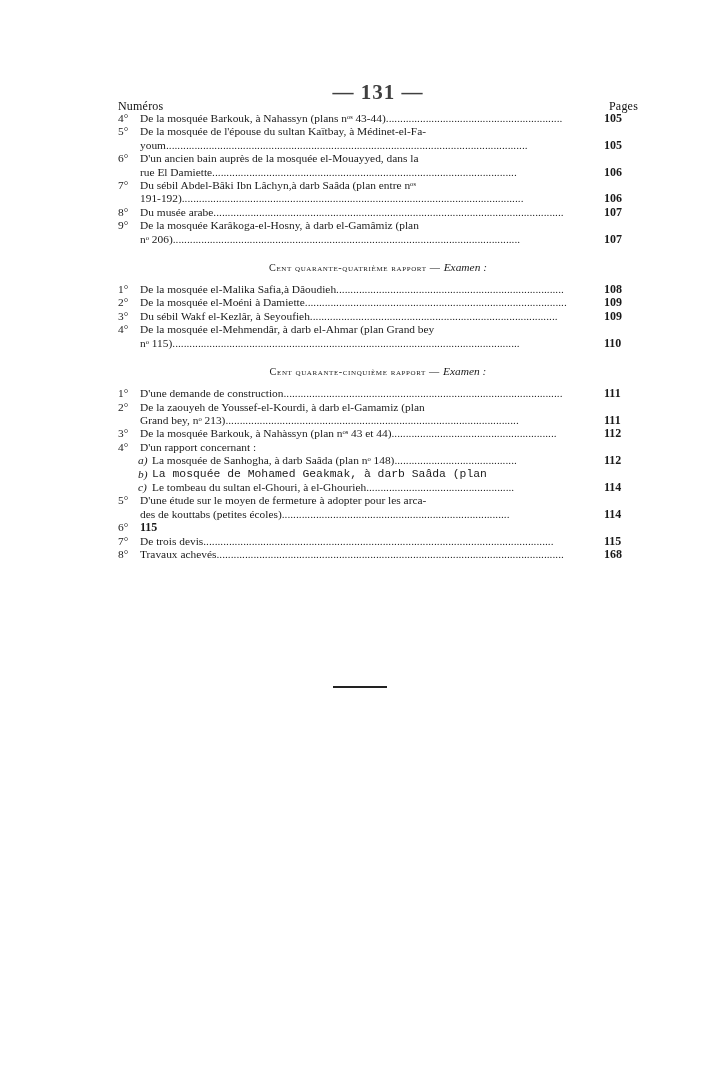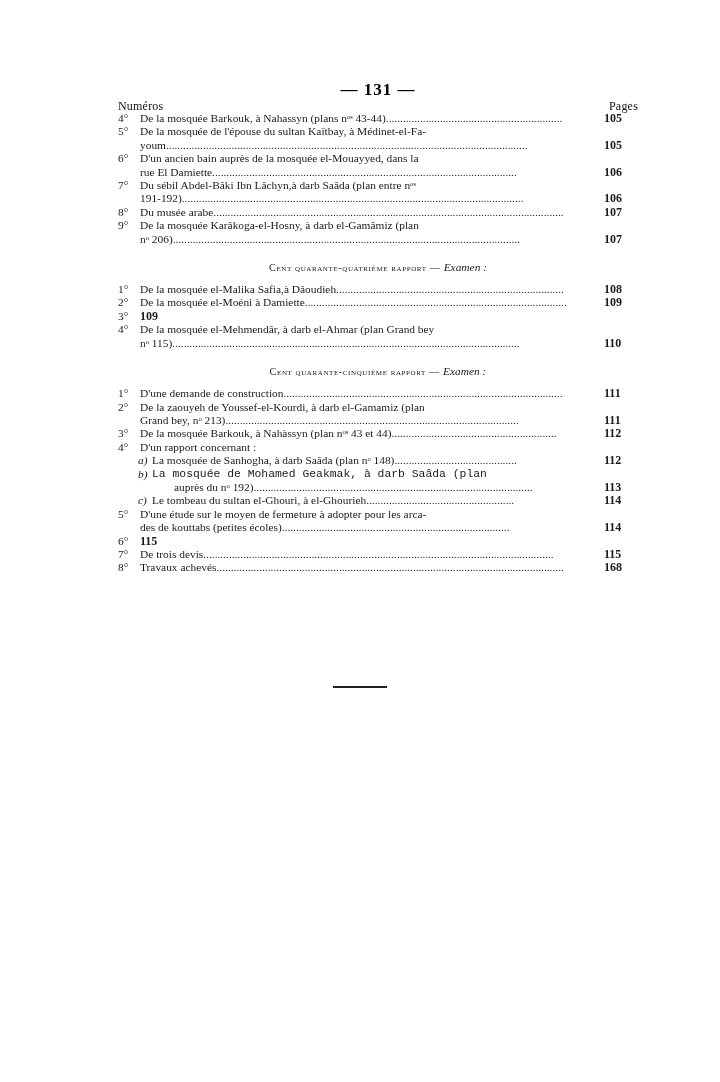--- a/index.html
+++ b/index.html
@@ -26,24 +26,24 @@
     left: 118px;
     top: 78px;
     width: 520px;
   }
   .page-head {
     position: relative;
     height: 34px;
   }
   .page-number {
     text-align: center;
-    font-size: 17px;
+    font-size: 21px;
     font-weight: bold;
     letter-spacing: 1px;
-    color: #000000;
+    color: #404040;
     padding-top: 2px;
   }
   .col-head {
     position: absolute;
     top: 21px;
     font-size: 12px;
     font-weight: normal;
     color: #111;
     letter-spacing: 0.2px;
   }
@@ -197,20 +197,21 @@
             <span class="txt">De la mosquée el-Malika Safia,à Dâoudieh................................................................................</span>
             <span class="pg">108</span>
           </div>
           <div class="entry">
             <span class="num">2°</span>
             <span class="txt">De la mosquée el-Moéni à Damiette............................................................................................</span>
             <span class="pg">109</span>
           </div>
           <div class="entry">
             <span class="num">3°</span>
+            <span class="txt">Du sébil Wakf el-Kezlâr, à Seyoufieh.......................................................................................</span>
             <span class="pg">109</span>
           </div>
           <div class="entry">
             <span class="num">4°</span>
             <span class="txt">De la mosquée el-Mehmendâr, à darb el-Ahmar (plan Grand bey</span>
             <span class="pg"></span>
           </div>
           <div class="line2">
             <span class="cont">nᵒ 115)..........................................................................................................................</span>
             <span class="pg">110</span>
@@ -246,25 +247,20 @@
             <span class="sublabel">a)</span>
             <span class="subtxt" style="padding-left: 0px;">La mosquée de Sanhogha, à darb Saâda (plan nᵒ 148)...........................................</span>
             <span class="pg">112</span>
           </div>
           <div class="sub">
             <span class="sublabel">b)</span>
             <span class="subtxt" style="padding-left: 0px; font-family: Liberation Mono, monospace;">La mosquée de Mohamed Geakmak, à darb Saâda (plan</span>
             <span class="pg"></span>
           </div>
           <div class="sub">
-            <span class="sublabel"></span>
-            <span class="subtxt" style="padding-left: 22px;">auprès du nᵒ 192)..................................................................................................</span>
-            <span class="pg">113</span>
-          </div>
-          <div class="sub">
             <span class="sublabel">c)</span>
             <span class="subtxt" style="padding-left: 0px;">Le tombeau du sultan el-Ghouri, à el-Ghourieh....................................................</span>
             <span class="pg">114</span>
           </div>
           <div class="entry">
             <span class="num">5°</span>
             <span class="txt">D'une étude sur le moyen de fermeture à adopter pour les arca-</span>
             <span class="pg"></span>
           </div>
           <div class="line2">

